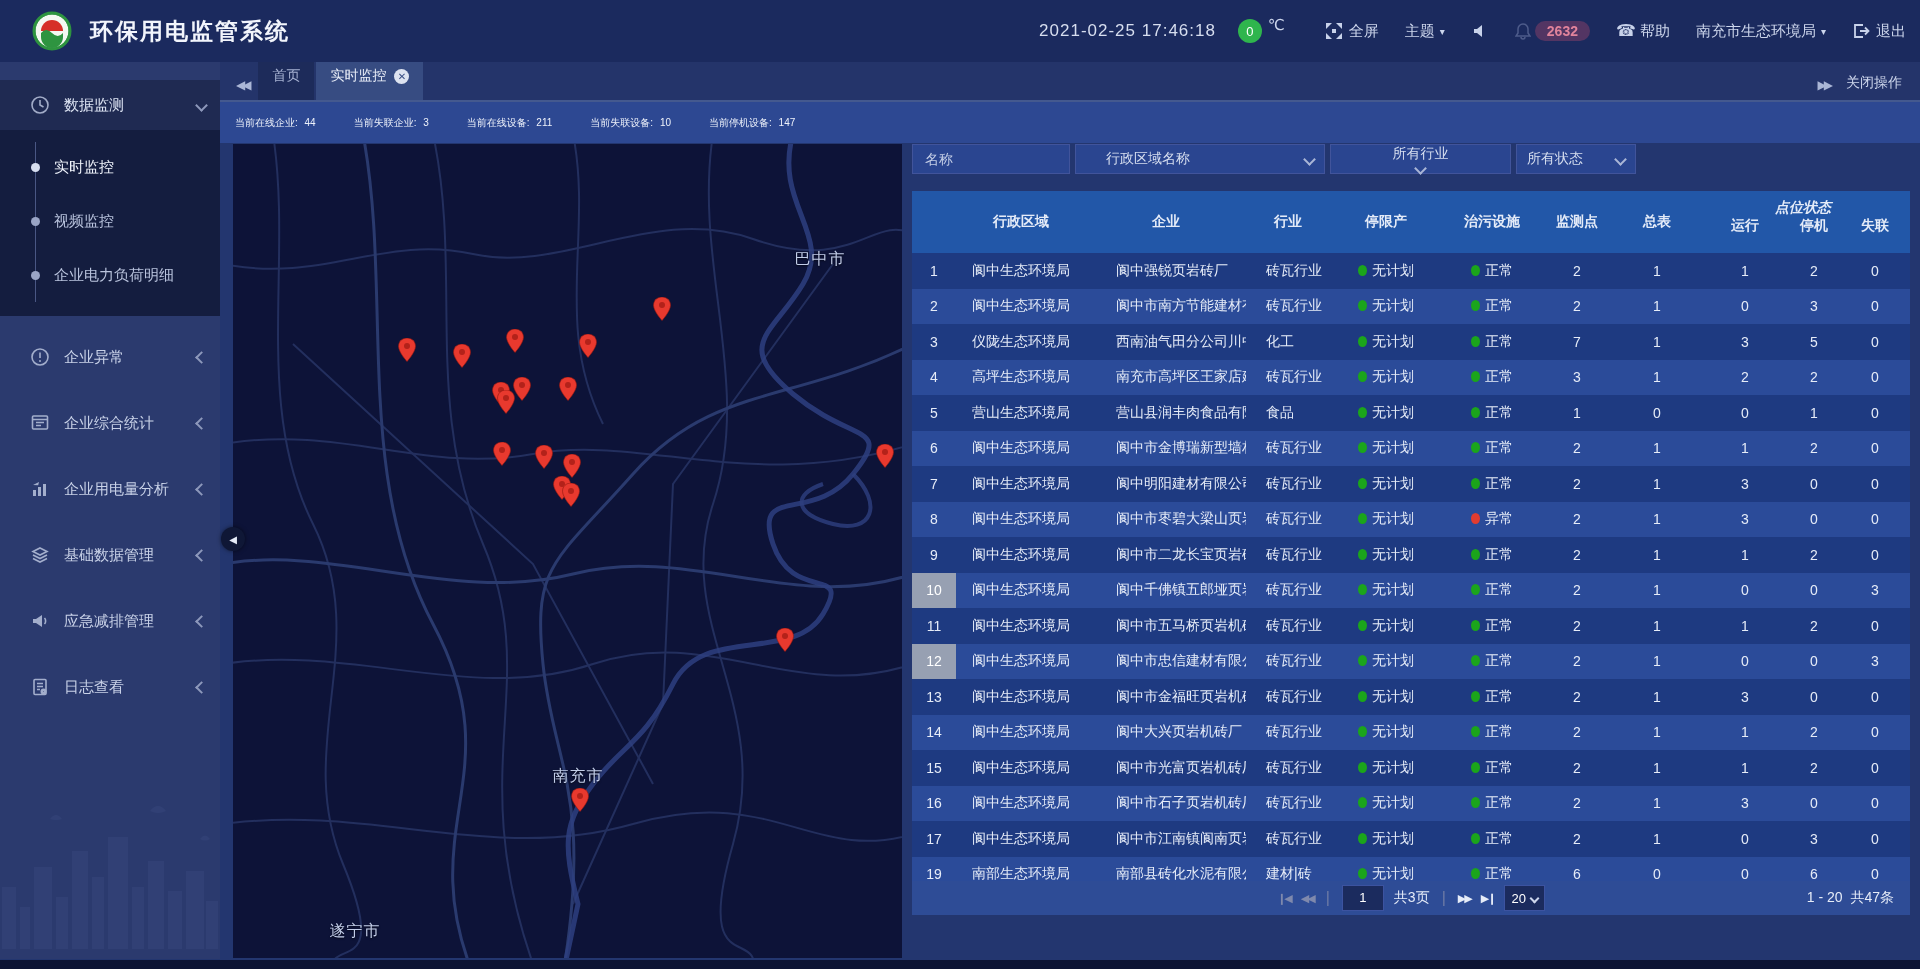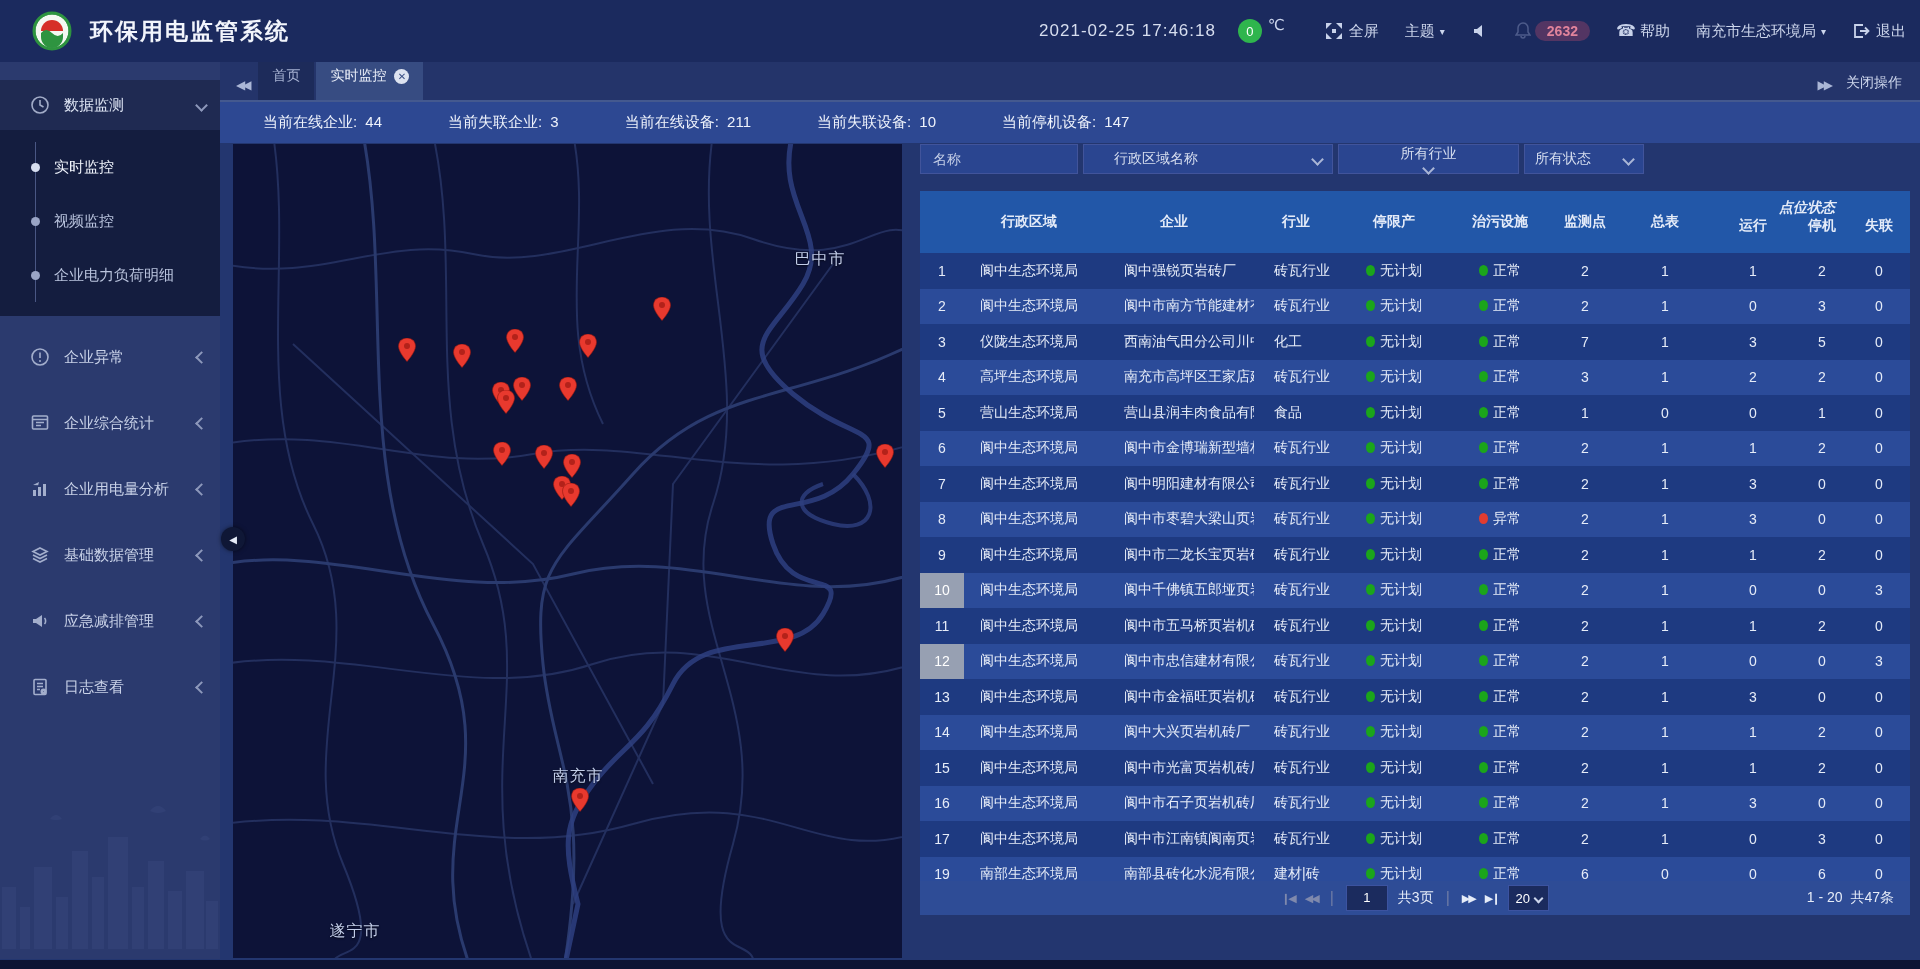--- a/index.html
+++ b/index.html
@@ -20,21 +20,21 @@
   .logo{width:40px;height:40px;margin-left:32px;flex:none;}
   .app-title{font-size:23px;font-weight:bold;color:#f2f5fc;margin-left:18px;letter-spacing:2px;}
   .topbar .spacer{flex:1;}
   .top-item{display:flex;align-items:center;color:#cdd6ec;font-size:15px;margin-left:26px;white-space:nowrap;}
   .datetime{font-size:17px;color:#d7deef;letter-spacing:1px;}
   .temp-badge{width:24px;height:24px;border-radius:50%;background:#2fb54d;color:#fff;
     font-size:13px;display:flex;align-items:center;justify-content:center;margin-left:22px;}
   .temp-unit{font-size:15px;color:#cdd6ec;margin-left:6px;position:relative;top:-6px;}
   .ticon{width:18px;height:18px;margin-right:6px;flex:none;}
   .caret{display:inline-block;margin-left:5px;font-size:10px;color:#cdd6ec;}
-  .notif{display:flex;margin-left:26px;}
+  .notif{display:flex;align-items:center;margin-left:26px;}
   .notif .bell{width:16px;height:18px;opacity:.45;margin-right:4px;}
   .notif-badge{background:rgba(214,78,112,.30);color:#e2849c;font-weight:bold;font-size:14px;
     border-radius:10px;padding:2px 12px;}
 
   
   .layout{display:flex;height:897px;}
   .sidebar{width:220px;flex:none;background:#2b3a6e;position:relative;overflow:hidden;}
   .main{flex:1;display:flex;flex-direction:column;position:relative;}
 
   
@@ -69,38 +69,38 @@
   .tab{height:32px;display:flex;align-items:center;padding:8px 14px;font-size:14px;color:#a7b2d2;
     background:#1d2b5a;margin-right:2px;cursor:pointer;}
   .tab.active{background:#374c82;color:#e9eef8;}
   .tab-close{width:15px;height:15px;border-radius:50%;background:#dde3f0;color:#374c82;
     font-size:10px;line-height:15px;text-align:center;margin-left:8px;font-weight:bold;cursor:pointer;}
   .tabbar .flex{flex:1;}
   .close-ops{color:#cdd6ec;font-size:14px;margin:0 18px 8px 6px;cursor:pointer;white-space:nowrap;}
 
   
   .statsbar{height:41px;background:#2d4892;display:flex;align-items:center;padding-left:15px;}
-  .stat{font-size:15px;color:#eef2fb;margin-right:38px;white-space:nowrap;margin-left:28px;}
+  .stat{font-size:10px;color:#eef2fb;margin-right:38px;white-space:nowrap;}
   .stat b{font-weight:normal;margin-left:4px;}
 
   
   .content{flex:1;display:flex;padding:1px 10px 0 13px;position:relative;}
   
   .map-panel{width:669px;height:814px;flex:none;background:#0d1338;position:relative;overflow:hidden;}
   .map-roads{position:absolute;inset:0;}
   .city-label{position:absolute;color:#c2cde8;font-size:16px;transform:translate(-50%,-50%);
     text-shadow:0 1px 2px rgba(0,0,0,.6);letter-spacing:1px;}
   .pin{position:absolute;width:18px;height:24px;transform:translate(-50%,-100%);cursor:pointer;}
   .map-collapse{position:absolute;left:-12px;top:383px;width:24px;height:24px;border-radius:50%;
     background:#0f1736;color:#e6ecf8;display:flex;align-items:center;justify-content:center;
     font-size:10px;cursor:pointer;box-shadow:0 0 4px rgba(0,0,0,.5);}
   .map-wrap{position:relative;width:669px;flex:none;}
 
   
-  .right-panel{flex:1;margin-left:18px;display:flex;flex-direction:column;position:relative;}
+  .right-panel{flex:1;margin-left:10px;display:flex;flex-direction:column;position:relative;}
   .filters{display:flex;gap:5px;height:30px;margin-bottom:17px;}
   .f-input,.f-select{background:#2a4590;border:1px solid #41549b;color:#d6deef;font-size:14px;
     display:flex;align-items:center;padding:0 10px;box-sizing:border-box;}
   .f-input{width:158px;}
   .f-input input{background:transparent;border:none;outline:none;color:#d6deef;font-size:14px;width:100%;
     font-family:inherit;}
   .f-input input::placeholder{color:#c3cde6;opacity:1;}
   .f-select{cursor:pointer;justify-content:space-between;}
   .f-select .chev{border-color:#aab6d6;}
   .sel-region{width:250px;padding-left:30px;}

